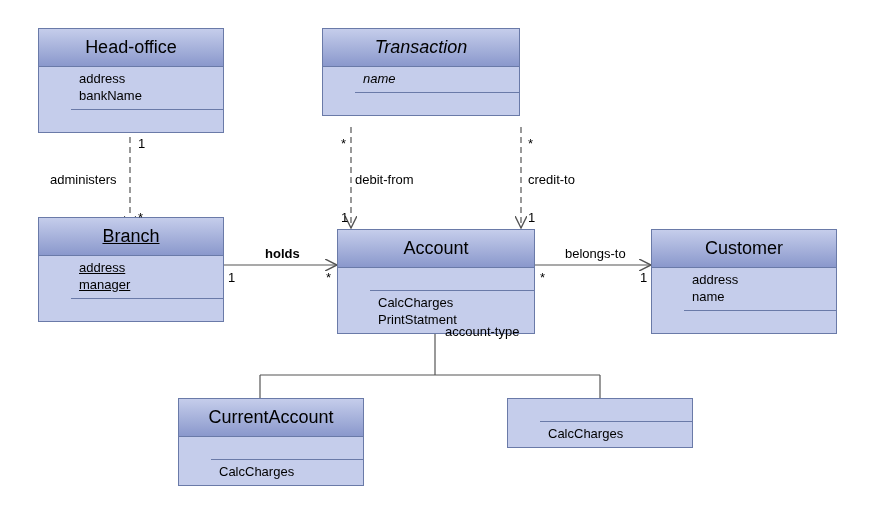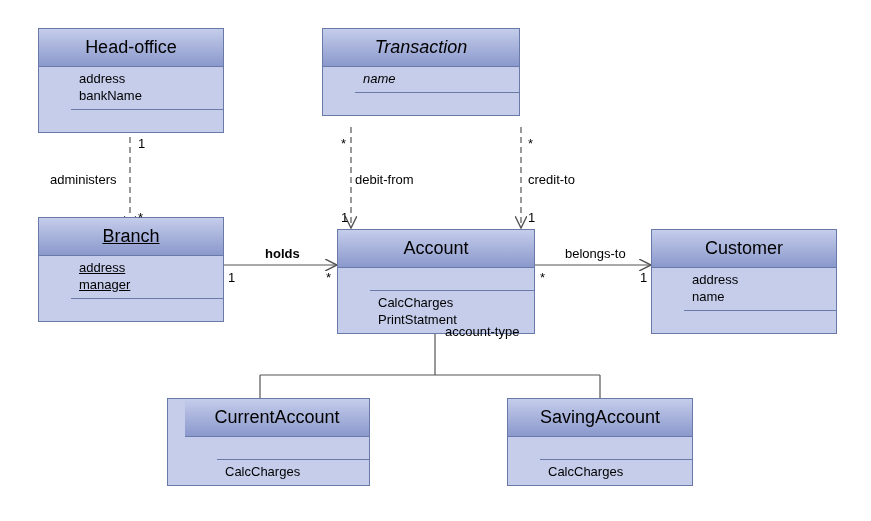--- a/index.html
+++ b/index.html
@@ -110,30 +110,29 @@
 
 <div class="class-box" style="left:651px; top:229px; width:184px;">
   <div class="class-header">Customer</div>
   <div class="class-section">
     <div>address</div>
     <div>name</div>
   </div>
   <div class="class-section"></div>
 </div>
 
-<div class="class-box" style="left:167px; top:398px; width:184px;padding-left:17px;">
+<div class="class-box" style="left:178px; top:398px; width:184px;">
   <div class="class-header">CurrentAccount</div>
   <div class="class-section"></div>
   <div class="class-section">
     <div>CalcCharges</div>
   </div>
 </div>
 
 <div class="class-box" style="left:507px; top:398px; width:184px;">
-  <div class="class-header">SavingAccount</div>
   <div class="class-section"></div>
   <div class="class-section">
     <div>CalcCharges</div>
   </div>
 </div>
 
 <div class="label" style="left:138px; top:136px;">1</div>
 <div class="label" style="left:50px; top:172px;">administers</div>
 <div class="label" style="left:138px; top:210px;">*</div>
 

